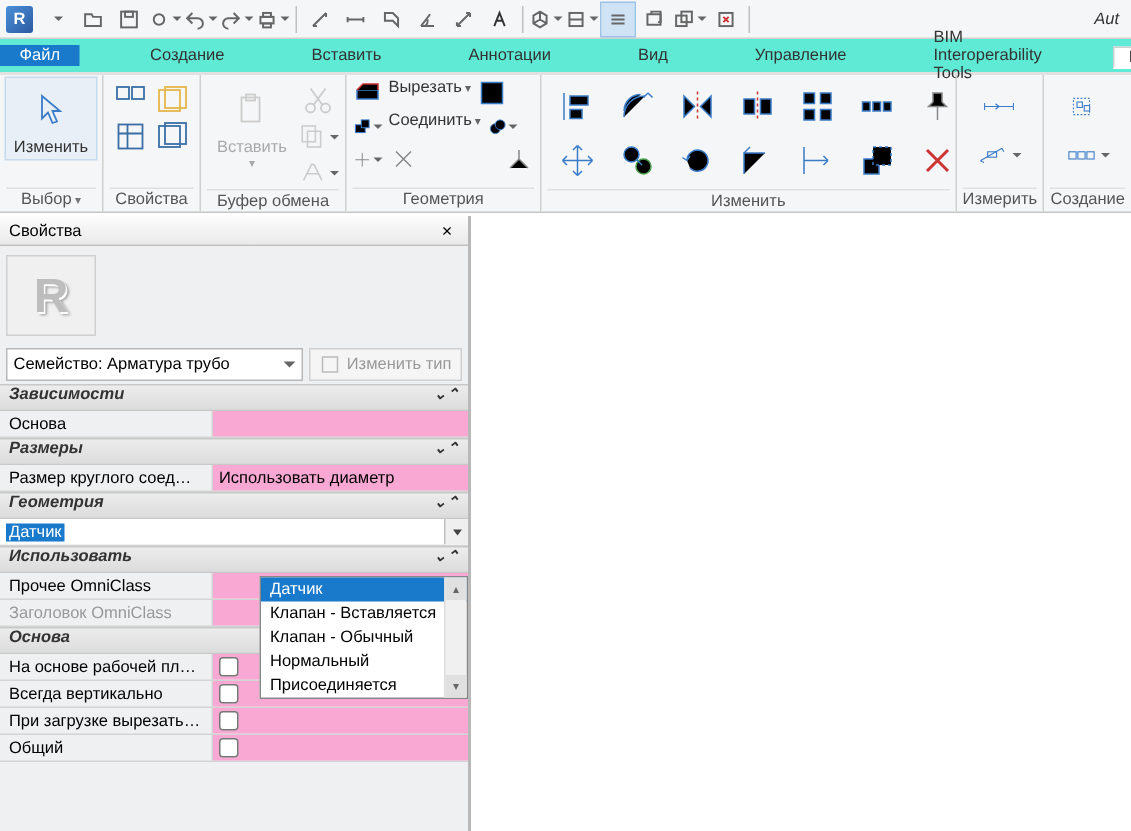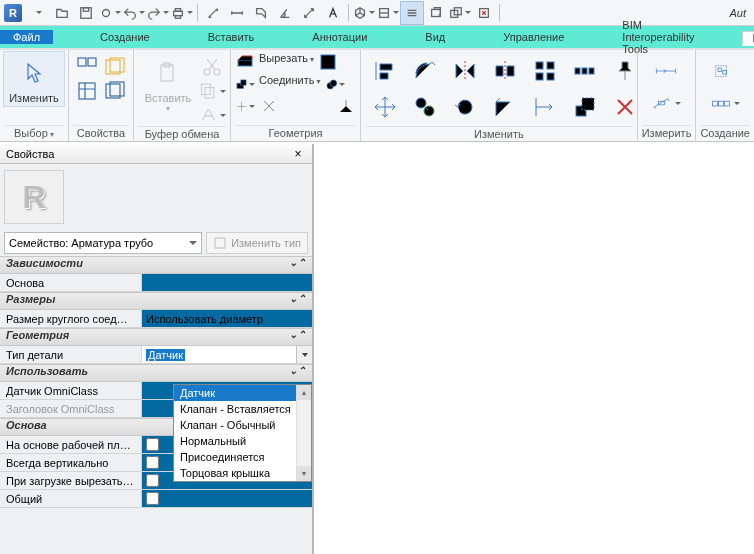--- a/index.html
+++ b/index.html
@@ -58,21 +58,21 @@
   .type-sel { flex:1; height:22px; background:#fff; border:1px solid #b8b8b8; display:flex; align-items:center; padding:0 4px;}
   .type-sel::after{content:"";width:0;height:0;border-left:4px solid transparent;border-right:4px solid transparent;border-top:4px solid #666;margin-left:auto;}
   .edit-type { height:22px; padding:0 6px; display:flex; align-items:center; gap:4px; color:#999; border:1px solid #d0d0d0; background:#f5f5f5;}
   .edit-type svg{width:14px;height:14px;stroke:#bbb;fill:none;}
 
   .pgrid { flex:1; overflow:visible; position:relative;}
   .group-head { height:18px; background:linear-gradient(#ececec,#dcdcdc); border-top:1px solid #c8c8c8; border-bottom:1px solid #c8c8c8; display:flex; align-items:flex-start; padding:0 6px; font-weight:bold; color:#333;font-style:italic;}
   .group-head .exp { margin-left:auto; font-family:Arial; font-size:10px;}
   .prow { height:18px; display:flex; border-bottom:1px solid #d4d4d4;}
   .pcell-l { width:142px; padding:0 6px; display:flex; align-items:center; border-right:1px solid #d4d4d4; white-space:nowrap; overflow:hidden; text-overflow:ellipsis;}
-  .pcell-r { flex:1; padding:0 4px; display:flex; align-items:center; background:#0369a1; position:relative; white-space:nowrap; overflow:hidden;}
+  .pcell-r { flex:1; padding:0 4px; display:flex; align-items:center; background:#f9a8d4; position:relative; white-space:nowrap; overflow:hidden;}
   .pcell-l.dim { color:#999;}
   .pcell-r.sel { background:#fff;}
   .pcell-r .selval { background:#1979ca; color:#fff; padding:0 2px;}
   .pcell-r .ddbtn { position:absolute; right:0; top:0; bottom:0; width:16px; background:#efefef; border-left:1px solid #c0c0c0; display:flex;align-items:center;justify-content:center;}
   .pcell-r .ddbtn::after{content:"";width:0;height:0;border-left:3px solid transparent;border-right:3px solid transparent;border-top:4px solid #444;}
   .pcell-r input[type=checkbox]{margin:0;}
 
   
   .dropdown { position:absolute; left:173px; width:139px; background:#fff; border:1px solid #888; z-index:100;}
   .dropdown .opt { padding:1px 6px; height:16px; display:flex; align-items:center; white-space:nowrap;overflow:hidden;}
@@ -525,47 +525,45 @@
       <div class="prow">
         <div class="pcell-l">Размер круглого соед…</div>
         <div class="pcell-r">Использовать диаметр</div>
       </div>
 
       <div class="group-head">
           <span>Геометрия</span>
           <span class="exp">⌄⌃</span>
         </div>
       <div class="prow">
-        <div class="pcell-l">Тип детали</div>
         <div class="pcell-r sel">
           <span class="selval">Датчик</span>
           <div class="ddbtn"></div>
         </div>
       </div>
 
       <div class="dropdown" style="top:128px;">
         <div class="opt hl">Датчик</div>
         <div class="opt">Клапан - Вставляется</div>
         <div class="opt">Клапан - Обычный</div>
         <div class="opt">Нормальный</div>
         <div class="opt">Присоединяется</div>
-        <div class="opt">Торцовая крышка</div>
         <div class="scroll">
           <div class="thumb-top">▴</div>
             <div class="track"></div>
             <div class="thumb-bot" style="position:absolute;bottom:0;left:0;right:0;">▾</div>
         </div>
       </div>
 
       <div class="group-head">
           <span>Использовать</span>
           <span class="exp">⌄⌃</span>
         </div>
       <div class="prow">
-        <div class="pcell-l">Датчик OmniClass</div>
+        <div class="pcell-l">Прочее OmniClass</div>
         <div class="pcell-r"></div>
       </div>
       <div class="prow">
         <div class="pcell-l dim">Заголовок OmniClass</div>
         <div class="pcell-r"></div>
       </div>
 
       <div class="group-head">
           <span>Основа</span>
           <span class="exp">⌄⌃</span>

